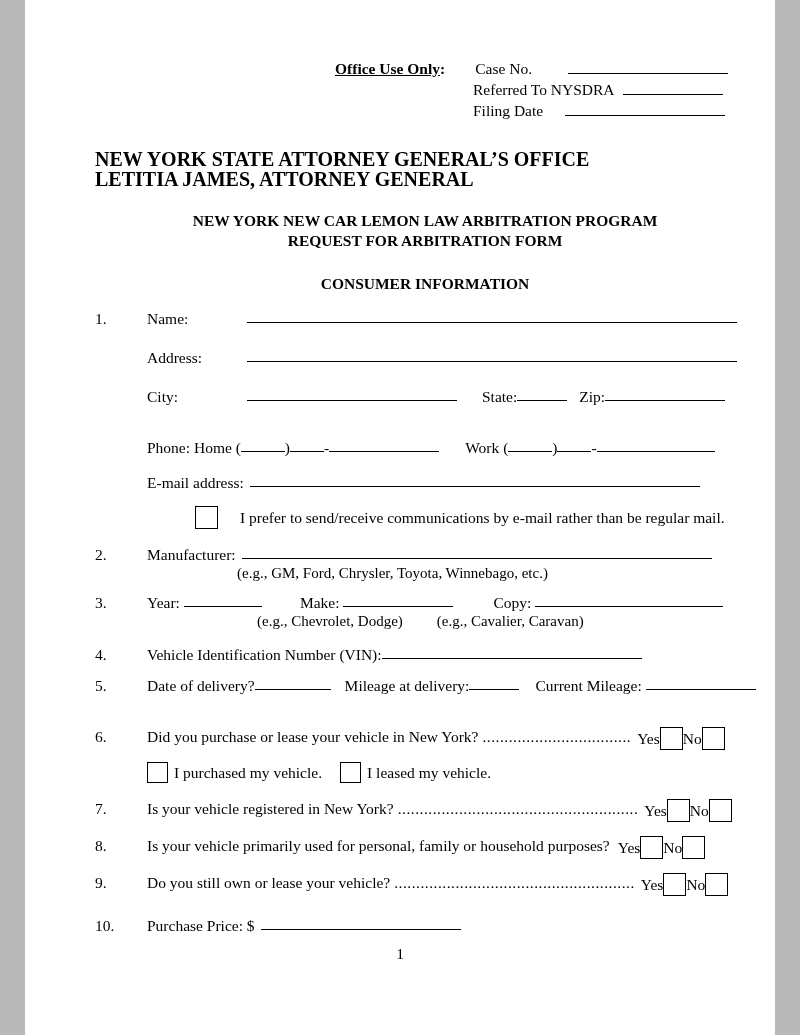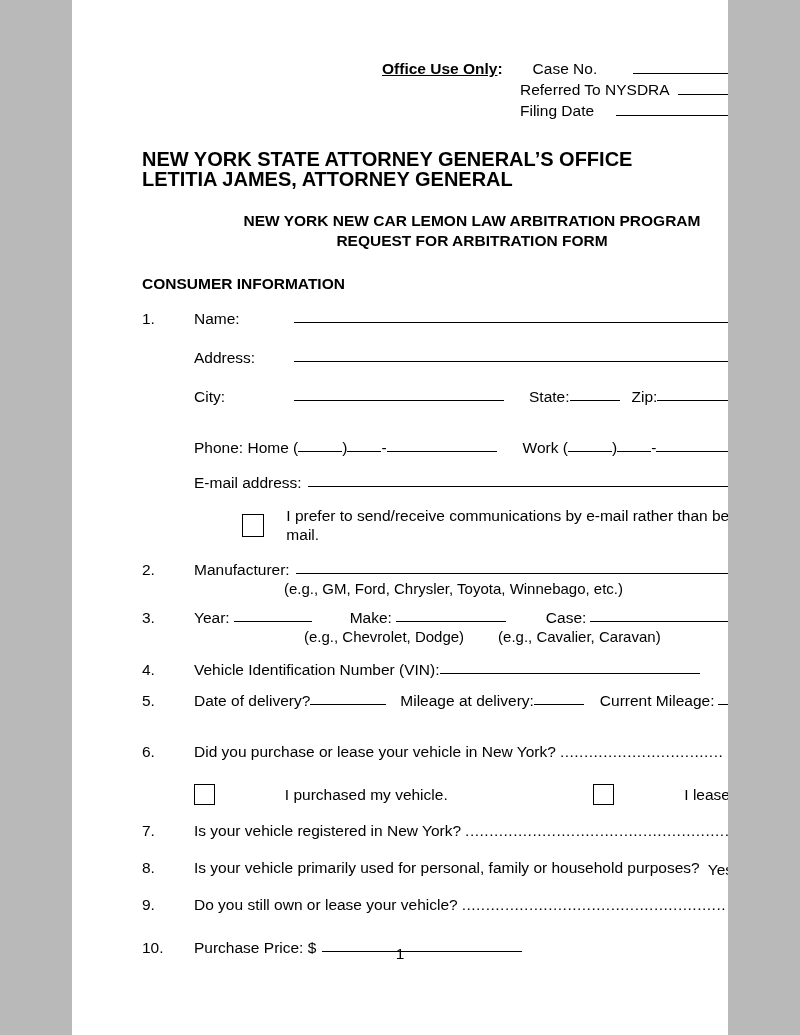--- a/index.html
+++ b/index.html
@@ -1,26 +1,26 @@
 <!DOCTYPE html>
 <html><head>
 <meta charset="utf-8">
 <style>
   html, body {
     margin: 0;
     padding: 0;
     background: #b9b9b9;
   }
   .page {
-    width: 656px;
+    width: 750px;
     height: 1035px;
     background: #ffffff;
     margin: 0 auto;
     position: relative;
-    font-family: Liberation Sans, sans-serif;
+    font-family: Liberation Serif, serif;
     color: #000000;
     box-sizing: border-box;
     overflow: hidden;
   }
   .sheet {
     position: absolute;
     left: 70px;
     top: 58px;
     width: 660px;
   }
@@ -56,20 +56,21 @@
     margin-top: 22px;
     text-align: center;
     font-weight: bold;
     font-size: 15.5px;
     line-height: 20px;
   }
   .section-head {
     margin-top: 24px;
     font-weight: bold;
     font-size: 15.5px;
+    text-align: center;
   }
   .q {
     display: flex;
     font-size: 15.5px;
     line-height: 19px;
     margin-top: 16px;
   }
   .num {
     width: 52px;
     flex: 0 0 52px;
@@ -135,25 +136,24 @@
   .sub-note {
     font-size: 15px;
     padding-left: 90px;
   }
   .sub-note2 {
     font-size: 15px;
     display: flex;
   }
   .indent-b { padding-left: 110px; }
   .purchase-lease {
-    margin-top: 19px;
+    margin-top: 12px;
     display: flex;
     align-items: center;
     font-size: 15.5px;
-    justify-content: space-between;
   }
   .purchase-lease .chk-sm { margin-right: 6px; }
   .spacer-lg { height: 10px; }
 </style>
 </head>
 <body>
 
 <div class="page">
   <div class="sheet">
 
@@ -251,21 +251,21 @@
     <div class="q" style="margin-top:10px">
       <div class="num">3.</div>
       <div class="qbody">
         <div class="line-row">
           <span class="lbl">Year:</span>
           <span class="fill" style="width:78px; margin-left:4px"></span>
           <span class="gap" style="width:38px"></span>
           <span class="lbl">Make:</span>
           <span class="fill" style="width:110px; margin-left:4px"></span>
           <span class="gap" style="width:40px"></span>
-          <span class="lbl">Case:</span>
+          <span class="lbl">Copy:</span>
           <span class="fill" style="width:188px; margin-left:4px"></span>
         </div>
         <div class="sub-note2">
           <span class="indent-b">(e.g., Chevrolet, Dodge)</span>
           <span style="padding-left:34px">(e.g., Cavalier, Caravan)</span>
         </div>
       </div>
     </div>
 
     <div class="q" style="margin-top:14px">

